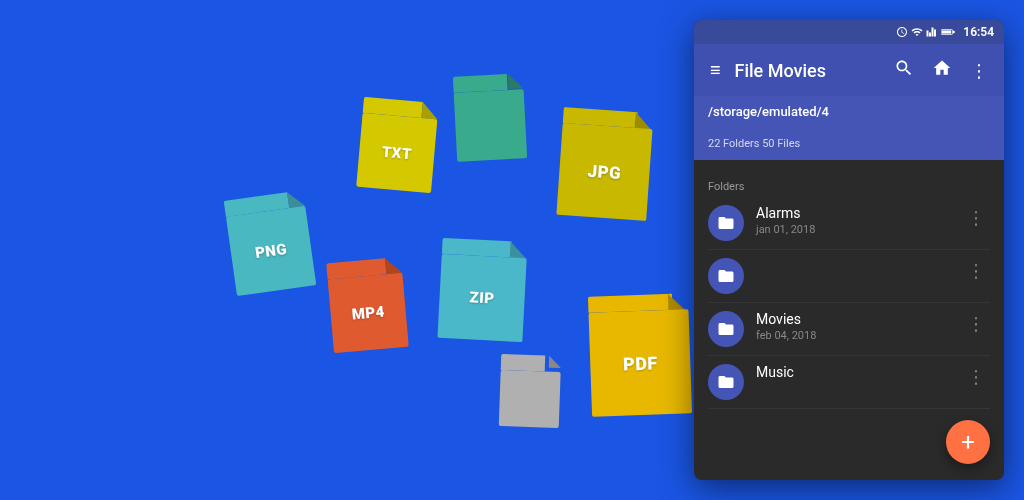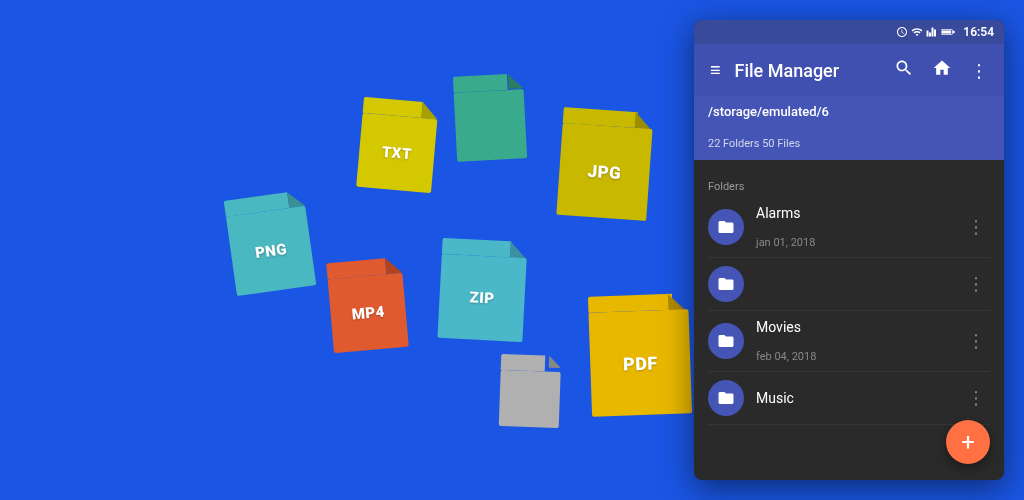--- a/index.html
+++ b/index.html
@@ -272,21 +272,21 @@
 
     .section-label {
       color: #9a9a9a;
       font-size: 11px;
       padding: 20px 14px 4px;
       text-transform: none;
     }
 
     .folder-item {
       display: flex;
-      align-items: center;
+      align-items: flex-start;
       padding: 8px 14px;
       cursor: pointer;
       position: relative;
     }
 
     .folder-icon-wrap {
       width: 36px;
       height: 36px;
       background: #4555b5;
       border-radius: 50%;
@@ -309,21 +309,21 @@
 
     .folder-name {
       color: white;
       font-size: 14px;
       font-weight: 400;
     }
 
     .folder-date {
       color: #888;
       font-size: 11px;
-      margin-top: 15px;
+      margin-top: 2px;
     }
 
     .folder-more {
       color: #888;
       font-size: 18px;
       padding: 4px;
       cursor: pointer;
       letter-spacing: 1px;
       line-height: 1;
     }
@@ -440,36 +440,36 @@
         <rect x="0" y="2" width="20" height="8" rx="1.5" fill="none" stroke="white" stroke-width="1.5"></rect>
         <rect x="1.5" y="3.5" width="16" height="5" rx="0.5" fill="white"></rect>
         <rect x="20.5" y="4" width="3" height="4" rx="1" fill="white"></rect>
       </svg>
     </div>
     <span class="time">16:54</span>
   </div>
 
   <div class="app-bar">
     <span class="menu-icon">≡</span>
-    <span class="title">File Manager</span>
+    <span class="title">File Movies</span>
     <span class="action-icon">
       <svg width="20" height="20" viewBox="0 0 24 24" fill="white">
         <path d="M15.5 14h-.79l-.28-.27C15.41 12.59 16 11.11 16 9.5 16 5.91 13.09 3 9.5 3S3 5.91 3 9.5 5.91 16 9.5 16c1.61 0 3.09-.59 4.23-1.57l.27.28v.79l5 4.99L20.49 19l-4.99-5zm-6 0C7.01 14 5 11.99 5 9.5S7.01 5 9.5 5 14 7.01 14 9.5 11.99 14 9.5 14z"></path>
       </svg>
     </span>
     <span class="action-icon">
       <svg width="20" height="20" viewBox="0 0 24 24" fill="white">
         <path d="M10 20v-6h4v6h5v-8h3L12 3 2 12h3v8z"></path>
       </svg>
     </span>
     <span class="action-icon">⋮</span>
   </div>
 
   <div class="path-bar">
-    <div class="path">/storage/emulated/6</div>
+    <div class="path">/storage/emulated/4</div>
     <div class="path-info">22 Folders 50 Files</div>
   </div>
 
   <div class="folders-section">
     <div class="section-label">Folders</div>
 
     <div class="folder-item">
       <div class="folder-icon-wrap">
         <svg viewBox="0 0 24 24">
             <path d="M10 4H4c-1.1 0-2 .9-2 2v12c0 1.1.9 2 2 2h16c1.1 0 2-.9 2-2V8c0-1.1-.9-2-2-2h-8l-2-2z"></path>

